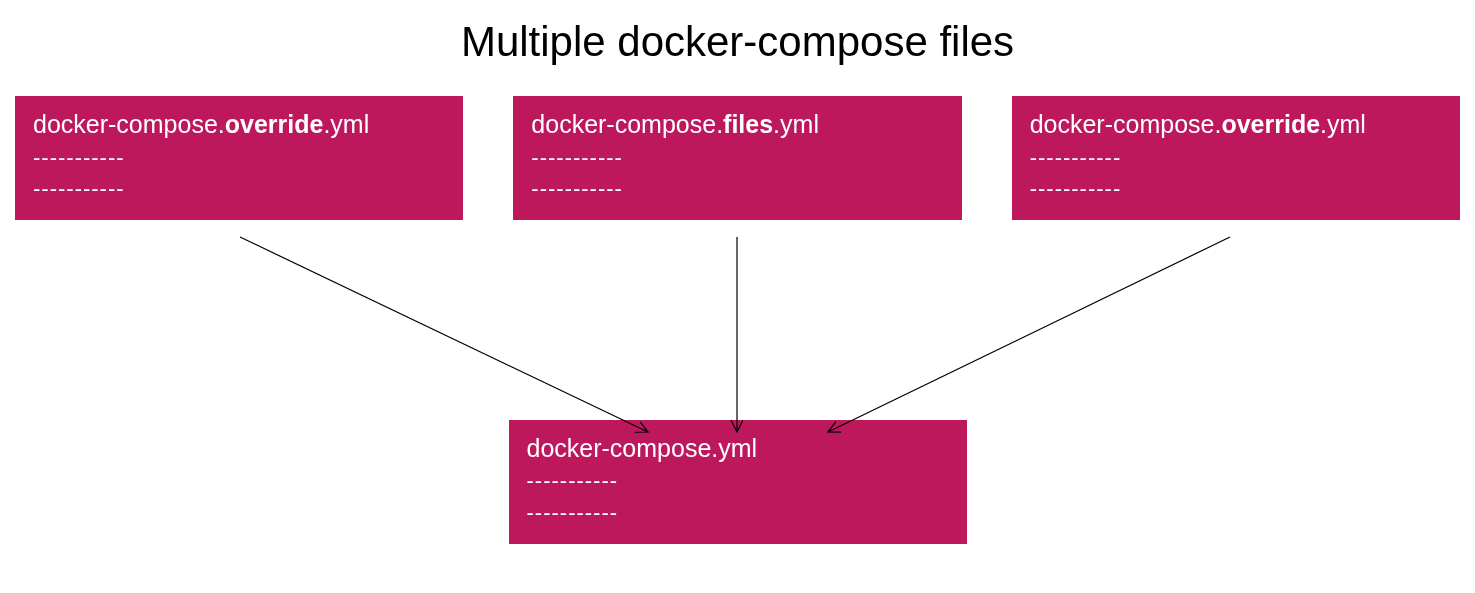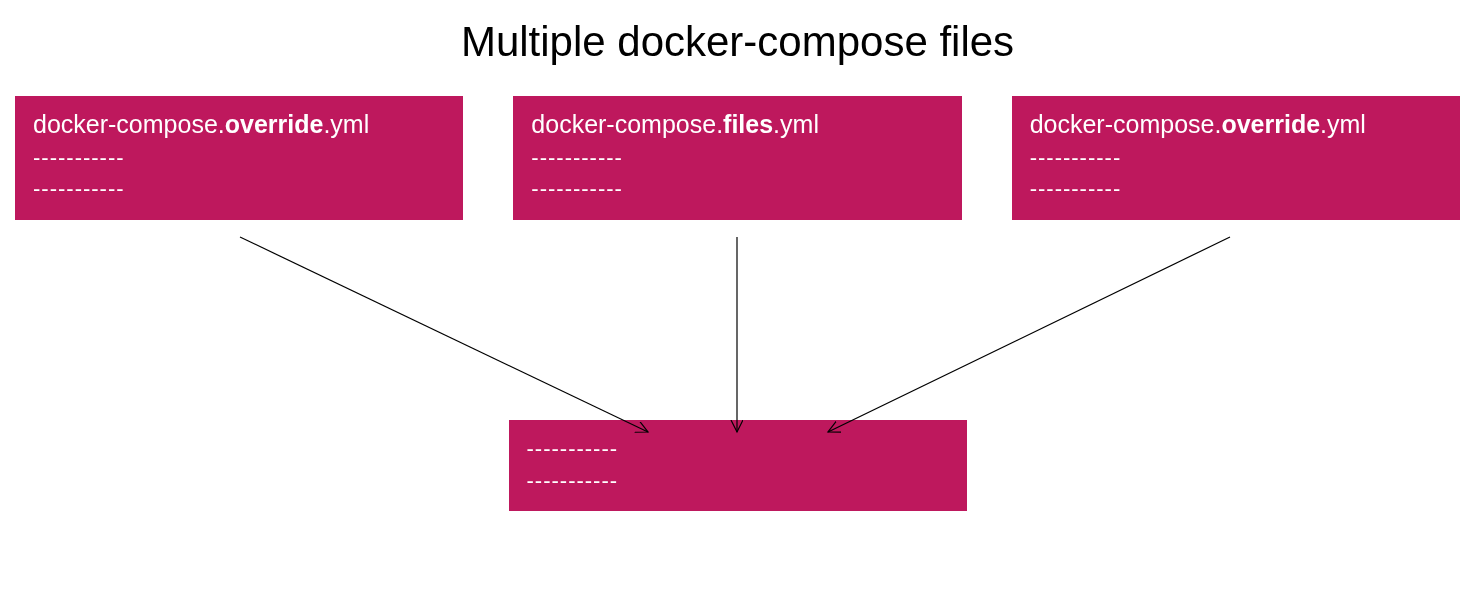--- a/index.html
+++ b/index.html
@@ -89,20 +89,21 @@
     <div>
       <span>docker-compose.</span><span class="bold">override</span><span>.yml</span>
     </div>
     <div class="dashes">-----------</div>
     <div class="dashes">-----------</div>
   </div>
 </div>
 
 <div class="bottom-row">
   <div class="box bottom-box">
+    <div>docker-compose.yml</div>
     <div class="dashes">-----------</div>
     <div class="dashes">-----------</div>
   </div>
 </div>
 
 <svg class="arrows" width="1475" height="593">
   <defs>
     <marker id="arrowhead" markerWidth="12" markerHeight="12" refX="10" refY="5" orient="auto">
       <path d="M0,0 L10,5 L0,10" fill="none" stroke="#000" stroke-width="1"></path>
     </marker>

